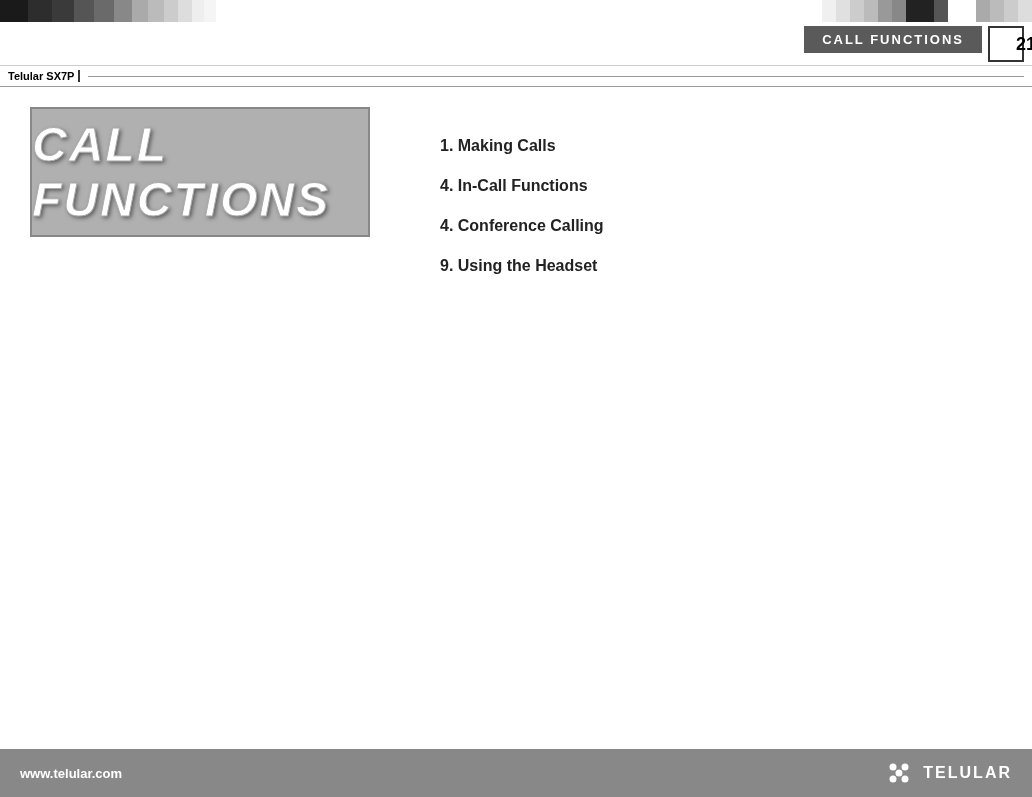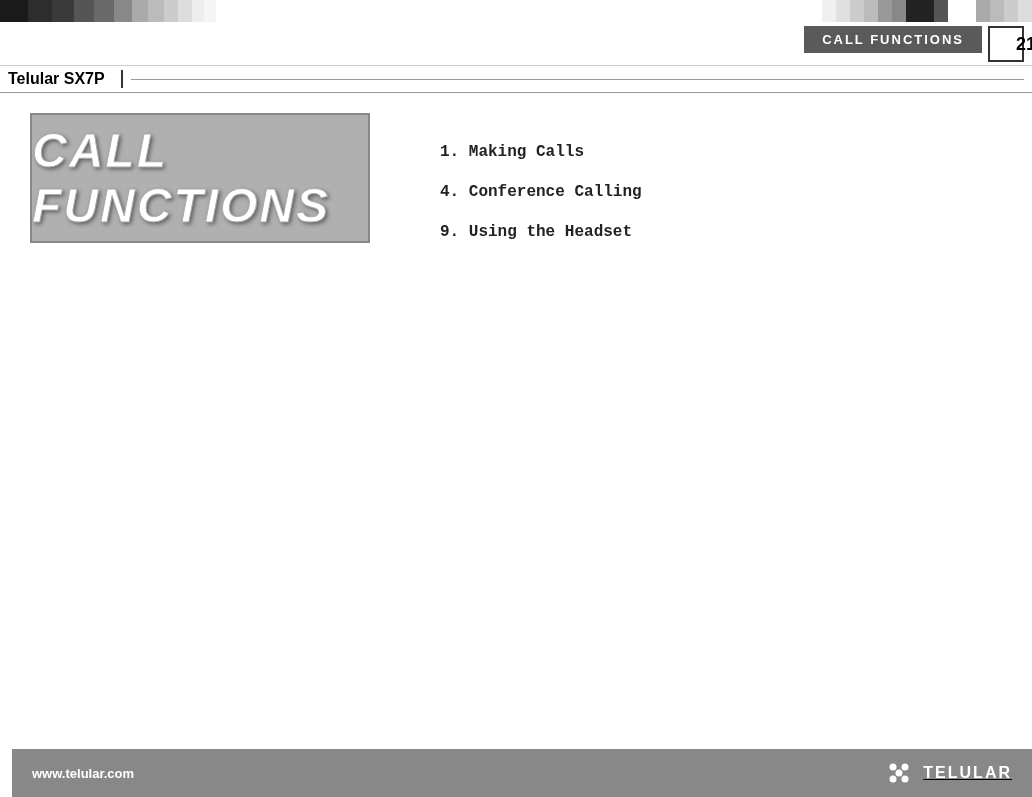--- a/index.html
+++ b/index.html
@@ -75,25 +75,25 @@
 
     
     .doc-name-bar {
       display: flex;
       align-items: center;
       padding: 4px 8px;
       border-bottom: 1px solid #999;
       background: #fff;
     }
     .doc-name {
-      font-size: 16px;
+      font-size: 11px;
       font-weight: bold;
       color: #000;
       border-right: 2px solid #333;
-      padding-right: 16px;
+      padding-right: 4px;
       margin-right: 8px;
     }
     .doc-name-line {
       flex: 1;
       height: 1px;
       background: #999;
     }
 
     
     .main-content {
@@ -135,46 +135,44 @@
       justify-content: center;
       padding-left: 40px;
       margin-top: 30px;
     }
     .menu-item {
       font-size: 16px;
       font-weight: bold;
       color: #222;
       margin-bottom: 22px;
       cursor: default;
-      font-family: Liberation Mono, monospace;
     }
 
     
     .footer {
       position: absolute;
       bottom: 0;
-      left: 12px;
+      left: 0;
       right: 0;
       height: 48px;
       background: #888;
       display: flex;
       align-items: center;
       justify-content: space-between;
       padding: 0 20px;
     }
     .footer-url {
       color: #fff;
       font-size: 13px;
       font-weight: bold;
     }
     .footer-logo {
       display: flex;
       align-items: center;
       gap: 8px;
-      text-decoration: underline;
     }
     .footer-logo-icon {
       width: 32px;
       height: 32px;
     }
     .footer-logo-text {
       color: #fff;
       font-size: 16px;
       font-weight: bold;
       letter-spacing: 2px;
@@ -233,20 +231,21 @@
 <div class="main-content">
 
   <div class="left-panel">
     <div class="call-functions-banner">
       <span class="call-functions-banner-text">CALL FUNCTIONS</span>
     </div>
   </div>
 
   <div class="right-panel" id="menu-panel">
   <div class="menu-item">1. Making Calls</div>
+      <div class="menu-item">4. In-Call Functions</div>
       <div class="menu-item">4. Conference Calling</div>
       <div class="menu-item">9. Using the Headset</div>
     </div>
 </div>
 
 <div class="footer">
   <span class="footer-url">www.telular.com</span>
   <div class="footer-logo">
     <svg class="footer-logo-icon" viewBox="0 0 32 32" xmlns="http://www.w3.org/2000/svg">
       <circle cx="10" cy="10" r="3.5" fill="#fff"></circle>

